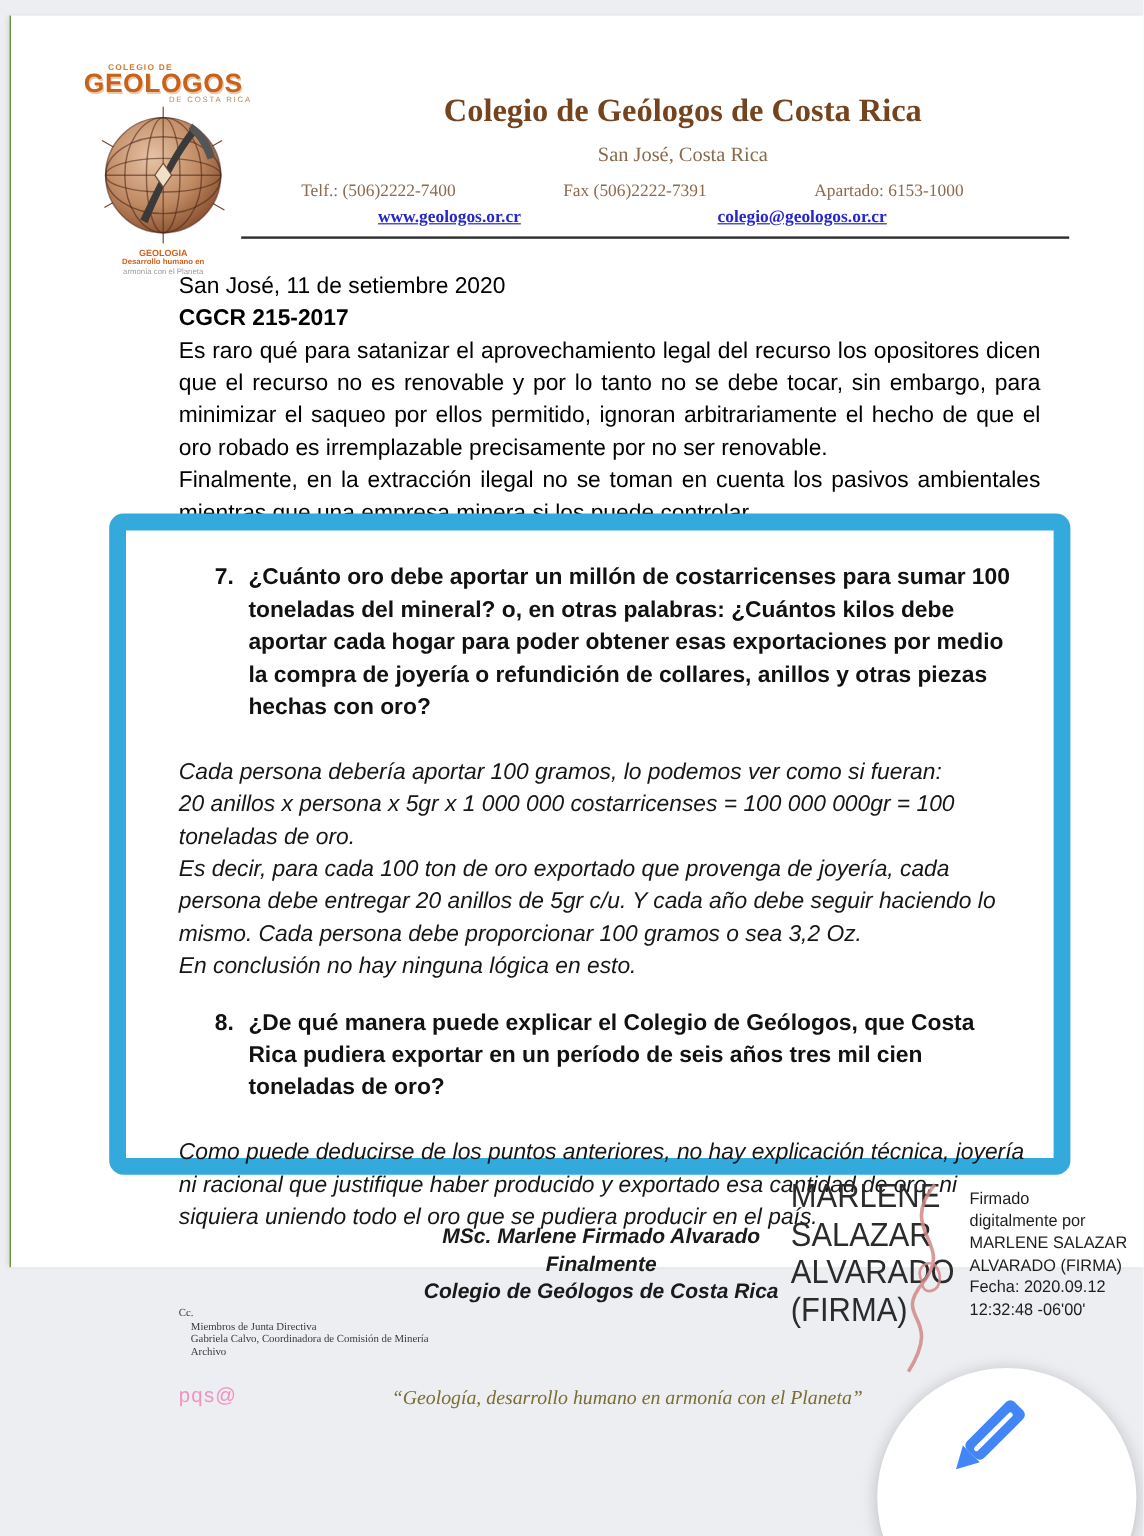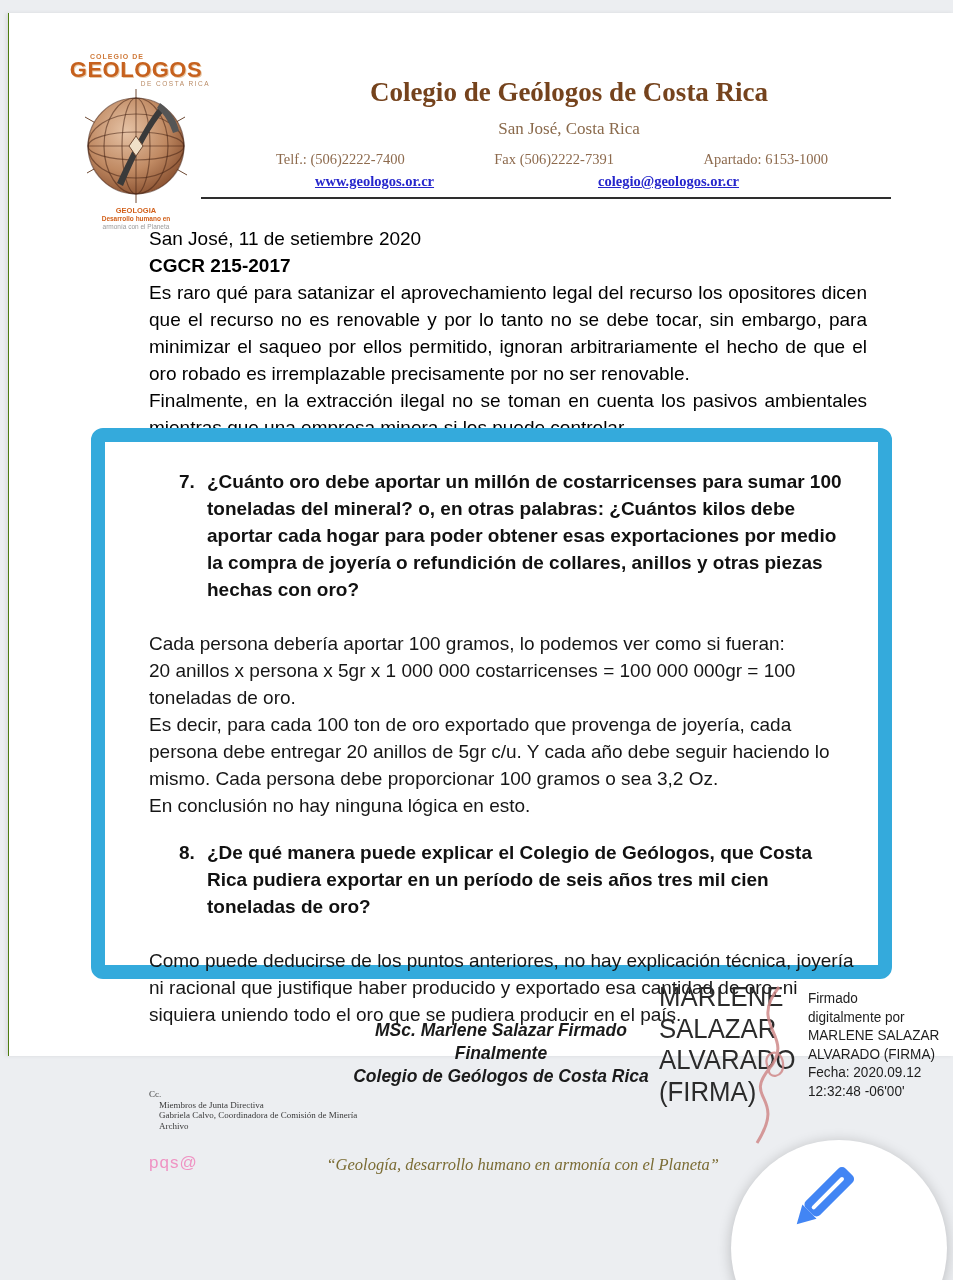--- a/index.html
+++ b/index.html
@@ -23,39 +23,39 @@
   .logo .l-bottom{font-size:6.5px;letter-spacing:1.5px;color:#b98a64;text-align:right;margin-right:6px;}
   .logo .l-strip{font-size:7.5px;font-weight:bold;color:#d2601a;margin-top:1px;}
   .logo .l-tag{font-size:6.5px;color:#9a9a9a;line-height:8px;}
   .logo .l-tag b{color:#d2601a;}
   .globe-wrap{width:118px;height:118px;margin:0 auto;}
 
   .head-center{left:230px;top:64px;width:660px;text-align:center;}
   .doc-title{font-family:"Liberation Serif", serif;font-weight:bold;font-size:27px;color:#75431d;line-height:30px;}
   .doc-sub{font-family:"Liberation Serif", serif;font-size:17px;color:#8a6a4c;margin-top:12px;}
   .contact-row{left:242px;top:138px;width:552px;display:flex;justify-content:space-between;
-    font-family:"Liberation Serif", serif;font-size:14.5px;color:#8d6a4d;margin-left:25px;}
+    font-family:"Liberation Serif", serif;font-size:14.5px;color:#8d6a4d;}
   .links-row{left:242px;top:160px;width:552px;display:flex;justify-content:space-around;
     font-family:"Liberation Serif", serif;font-size:14.5px;gap:36px;}
   .doc-link{color:#2626cc;text-decoration:underline;font-weight:bold;cursor:pointer;}
   .head-rule{left:192px;top:184px;width:690px;border-top:2px solid #2e2e2e;}
 
   
   .letter-body{left:140px;top:212px;width:718px;font-size:19px;line-height:27px;color:#000000;}
   .letter-body .ref{font-weight:bold;}
   .letter-body p{margin:0;text-align:justify;}
 
   
   .hl-box{left:82px;top:415px;width:801px;height:551px;box-sizing:border-box;
     border:14px solid #34aadc;border-radius:12px;background:#fff;
     padding:26px 18px 10px 44px;}
   .q-row{display:flex;font-weight:bold;font-size:19px;line-height:27px;color:#111;}
   .q-row .q-num{width:28px;flex:none;margin-left:30px;}
   .q-row .q-text{width:648px;}
-  .ans{font-size:19px;line-height:27px;color:#161616;margin:0;}
+  .ans{font-size:19px;line-height:27px;color:#161616;margin:0;font-style:italic;}
   .sp27{height:27px;} .sp20{height:20px;}
 
   
   .stamp{left:650px;top:968px;font-size:28px;line-height:31.5px;color:#2b2b2b;
     transform:scaleX(.92);transform-origin:left top;white-space:nowrap;}
   .flourish{left:700px;top:970px;}
   .sig-note{left:799px;top:976px;width:152px;font-size:14px;line-height:18.5px;color:#1d1d1d;
     transform:scaleX(.97);transform-origin:left top;}
   .sig-name-block{left:318px;top:1006px;width:348px;text-align:center;
     font-weight:bold;font-style:italic;font-size:17.5px;line-height:23px;color:#1a1a1a;}
@@ -179,21 +179,21 @@
   <div class="abs sig-note">
     <div>Firmado</div>
     <div>digitalmente por</div>
     <div>MARLENE SALAZAR</div>
     <div>ALVARADO (FIRMA)</div>
     <div>Fecha: 2020.09.12</div>
     <div>12:32:48 -06'00'</div>
   </div>
 
   <div class="abs sig-name-block">
-    <div>MSc. Marlene Salazar Firmado</div>
+    <div>MSc. Marlene Firmado Alvarado</div>
     <div>Finalmente</div>
     <div>Colegio de Geólogos de Costa Rica</div>
   </div>
 
   <div class="abs cc-block">
     <div>Cc.</div>
     <div class="cc-items">
       <div>Miembros de Junta Directiva</div>
       <div>Gabriela Calvo, Coordinadora de  Comisión de Minería</div>
       <div>Archivo</div>

